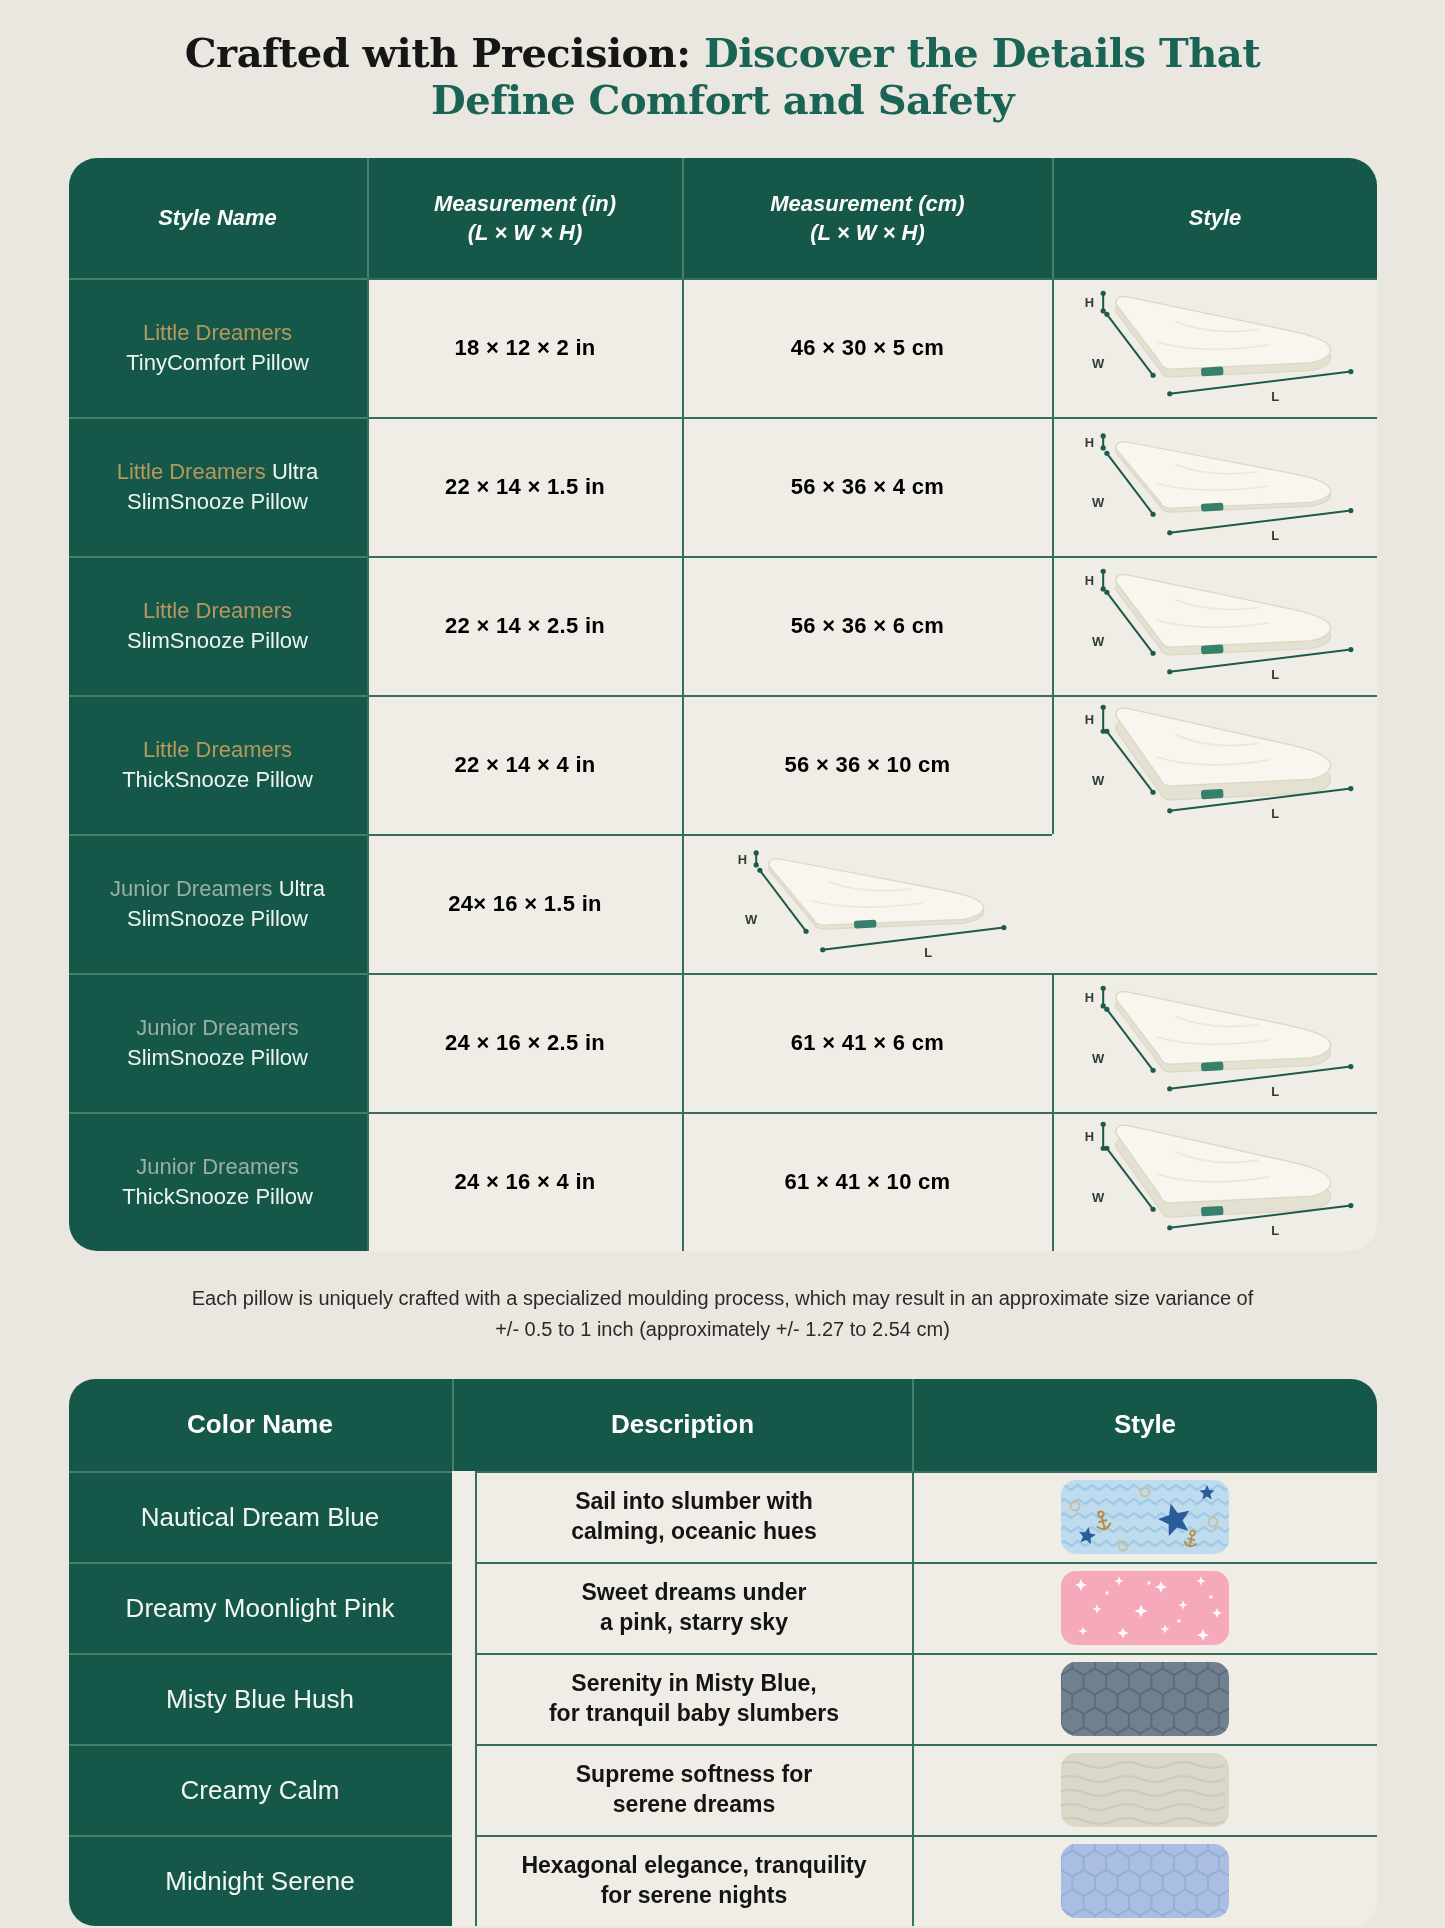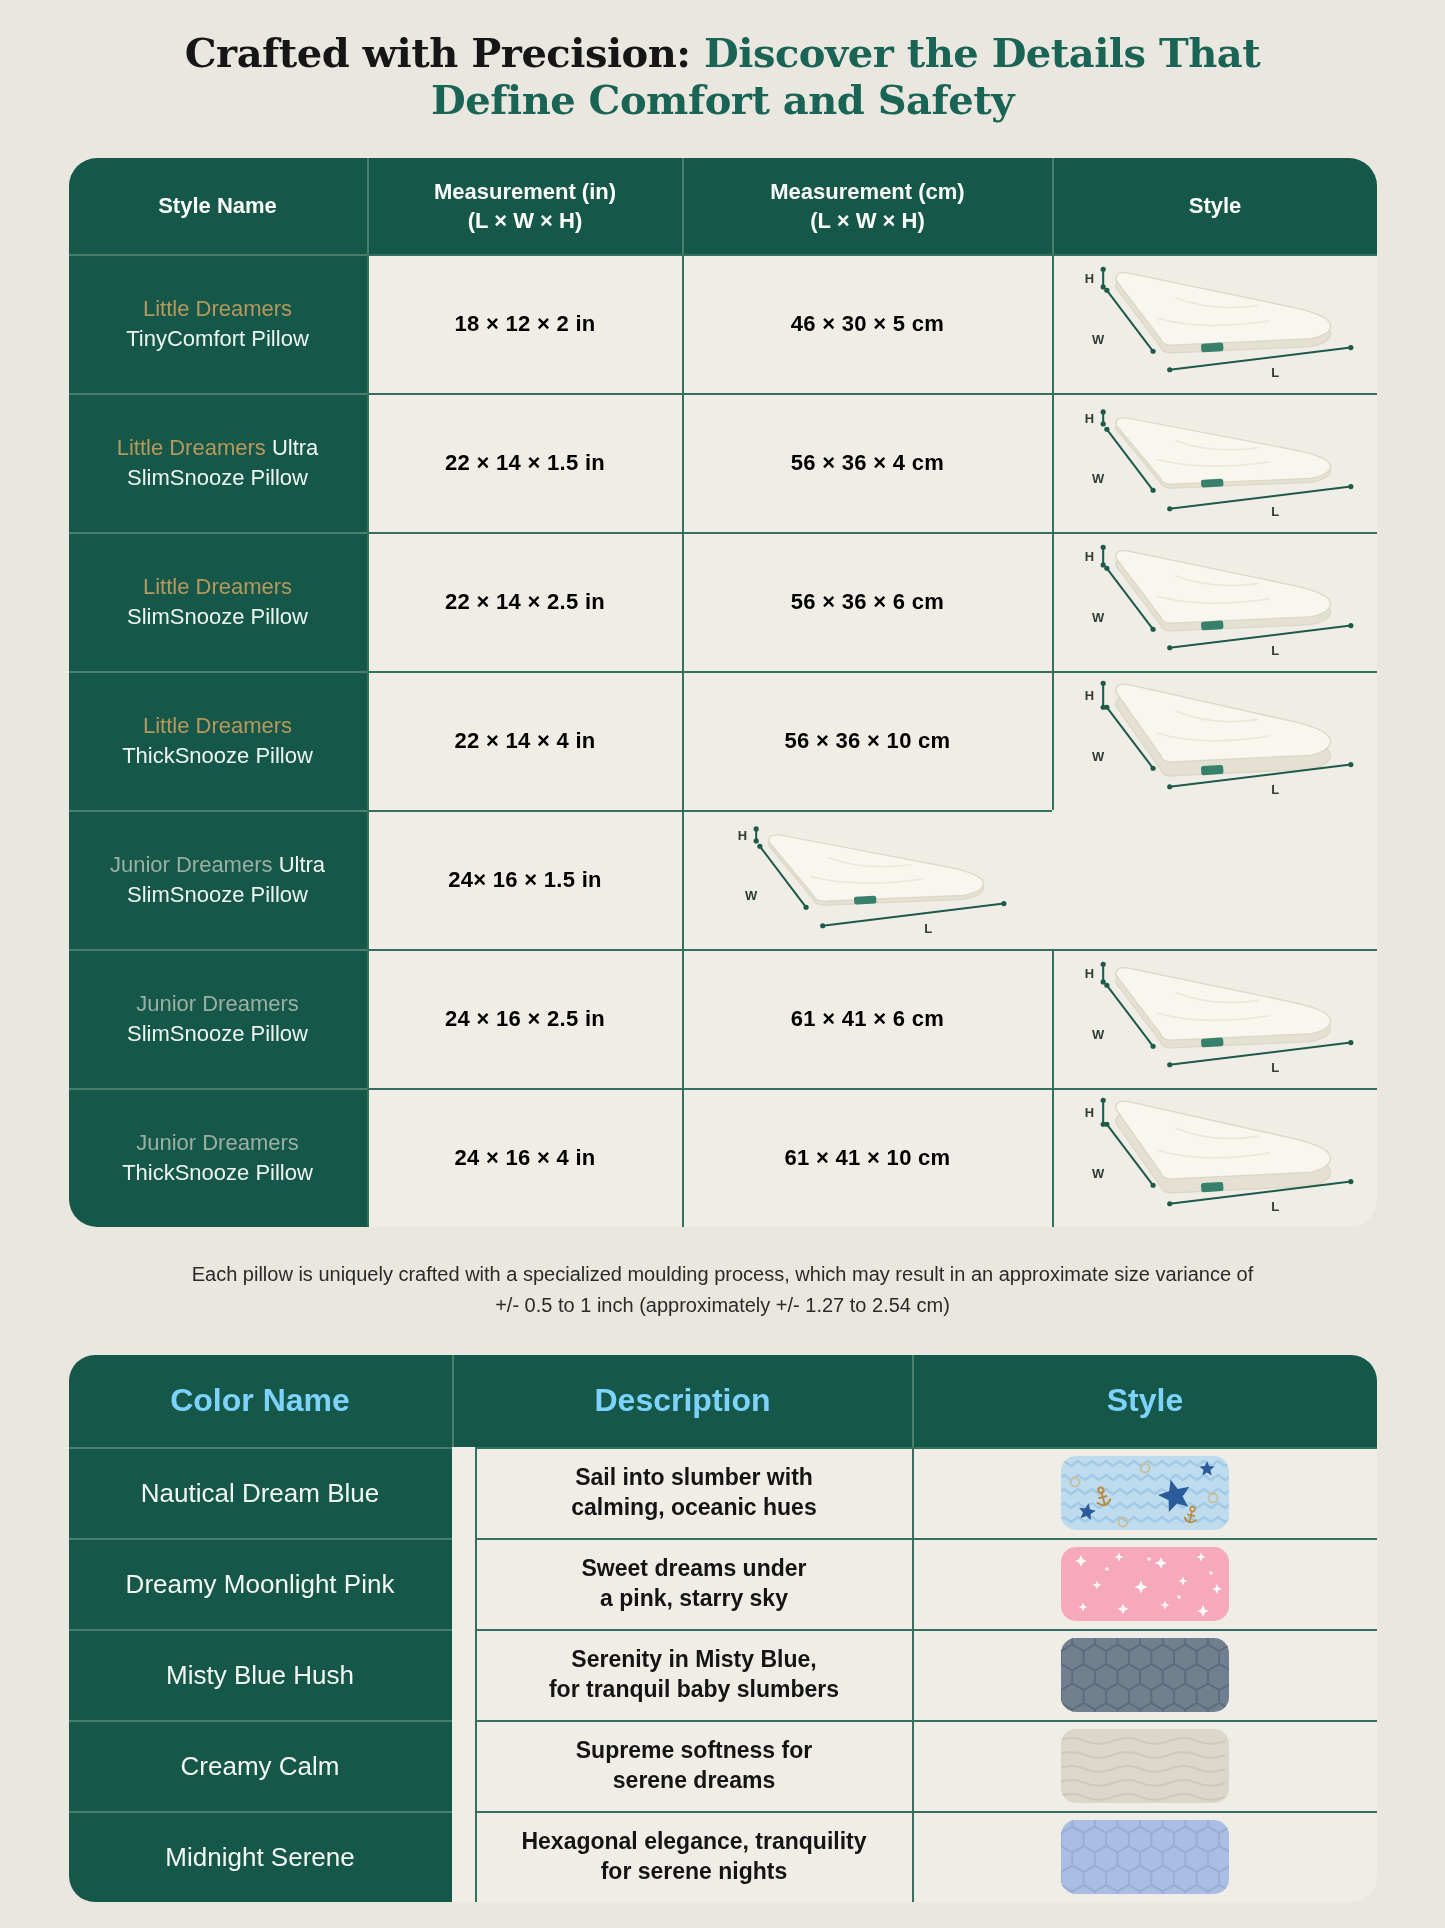--- a/index.html
+++ b/index.html
@@ -21,21 +21,21 @@
   }
   .title .dark{color:#161616}
   .title .teal{color:var(--title-teal)}
 
   
   .size-table{
     width:1308px; margin:34px auto 0; border-radius:28px; overflow:hidden;
     background:var(--cell-cream);
   }
   .s-grid{display:grid; grid-template-columns:298px 315px 370px 325px;}
-  .s-head{height:96px; background:var(--table-green);}
+  .s-head{height:120px; background:var(--table-green);font-style:italic;}
   .hcell{
     display:flex; flex-direction:column; justify-content:center; align-items:center;
     color:#FBFCF8; font-weight:700; font-size:22px; line-height:1.32; text-align:center;
     border-left:2px solid var(--border-light);
   }
   .hcell:first-child{border-left:none}
   .srow{height:139px}
   .cell{border-top:2px solid var(--border-dark)}
   .name-cell{
     background:var(--table-green); border-top-color:var(--border-light);
@@ -64,21 +64,21 @@
 
   
   .color-table{
     width:1308px; margin:34px auto 0; border-radius:26px; overflow:hidden;
     background:var(--cell-cream);
   }
   .c-grid{display:grid; grid-template-columns:383px 460px 465px;}
   .c-head{height:92px; background:var(--table-green);}
   .chcell{
     display:flex; align-items:center; justify-content:center;
-    color:#7dd3fc; font-weight:700; font-size:32px;
+    color:#ffffff; font-weight:700; font-size:26px;
     border-left:2px solid var(--border-light);
   }
   .chcell:first-child{border-left:none}
   .crow{height:91px}
   .cname{
     background:var(--table-green); border-top:2px solid var(--border-light);
     display:flex; align-items:center; justify-content:center; text-align:center;
     color:#F3F7F2; font-size:26px; font-weight:500; padding:8px 8px;
   }
   .cdesc{

